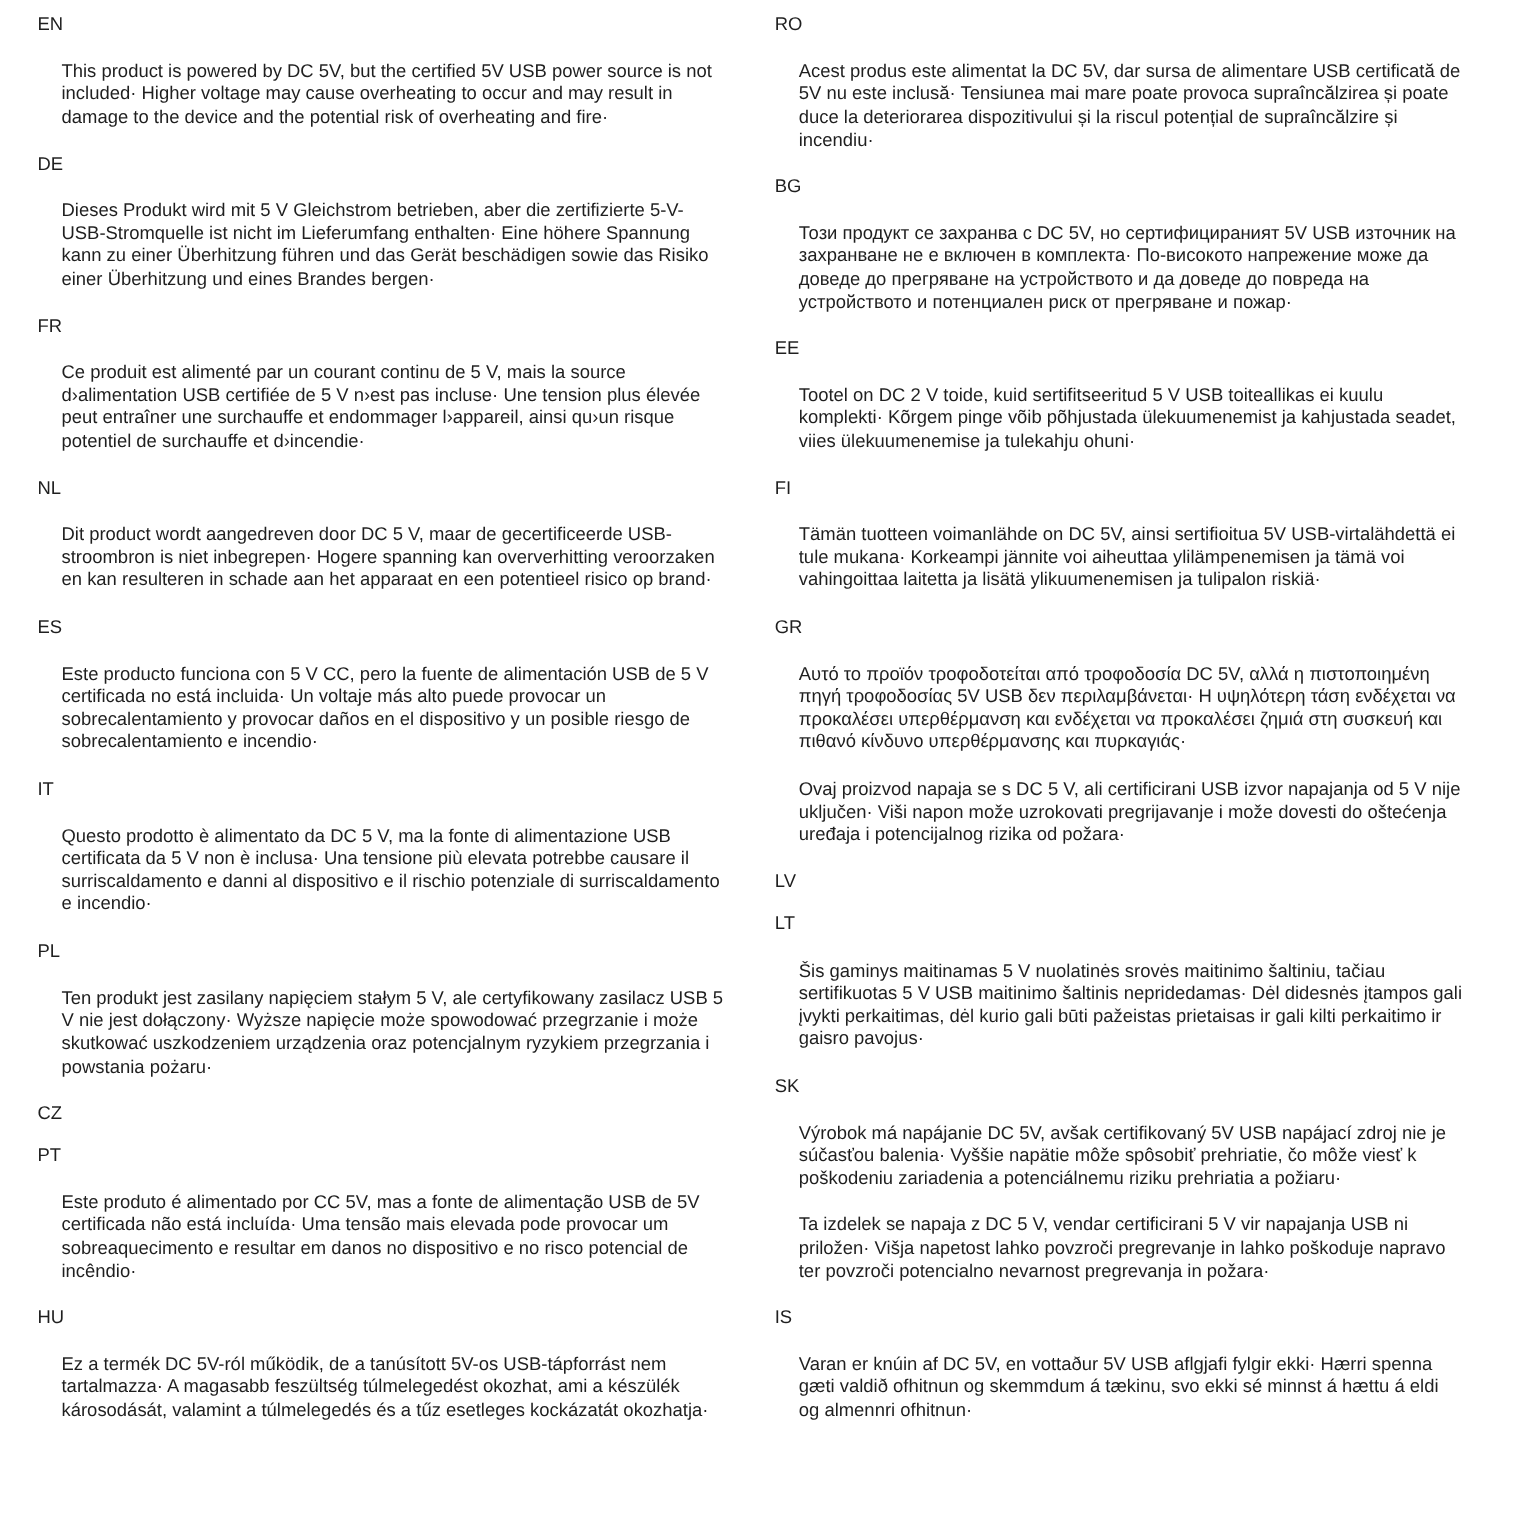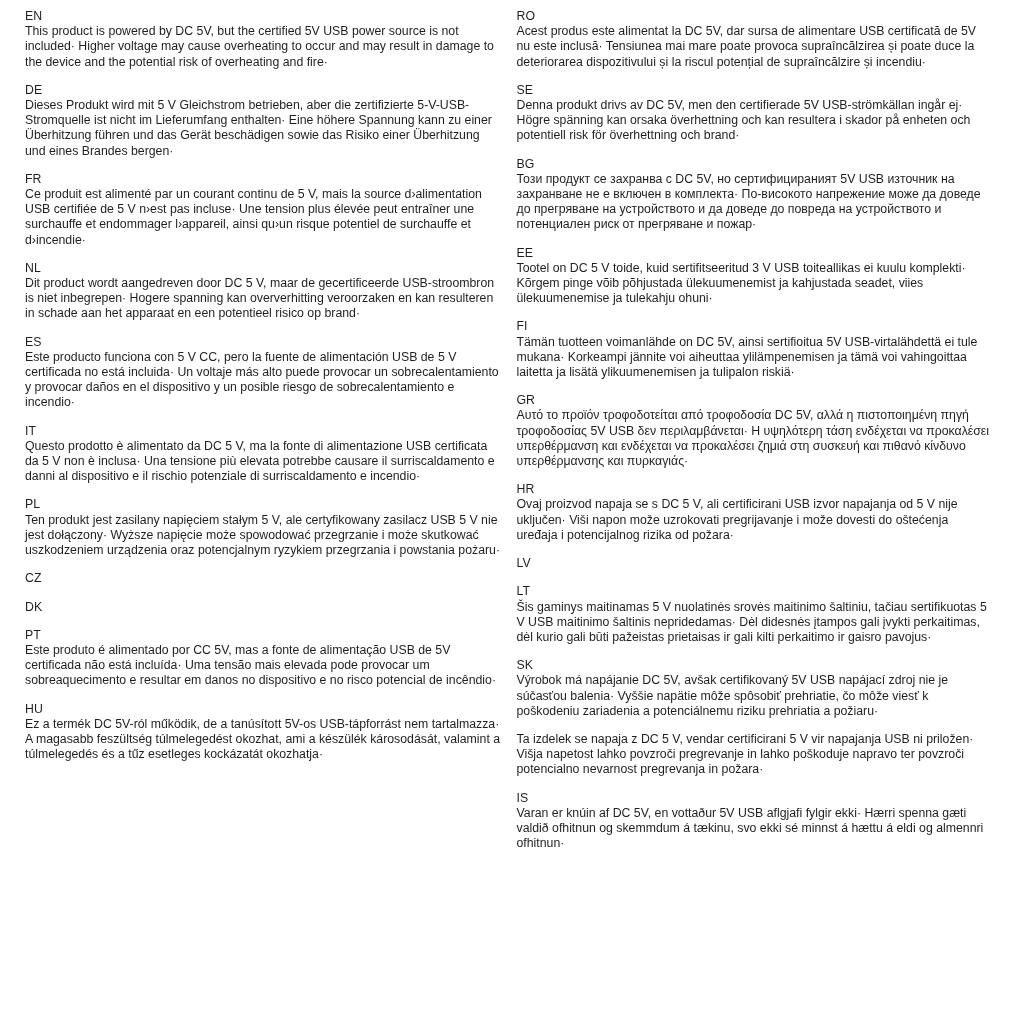--- a/index.html
+++ b/index.html
@@ -34,21 +34,21 @@
     min-width: 0;
   }
   .lang-block {
     margin: 0 0 13px 0;
   }
   .lang-code {
     margin: 0;
     font-weight: normal;
   }
   .lang-text {
-    margin: 0;
+    margin: 16px;
   }
 </style>
 </head>
 <body>
 
 <main class="page">
 
   <div class="col">
     <section class="lang-block">
       <div class="lang-code">EN</div>
@@ -75,59 +75,53 @@
       <p class="lang-text">Questo prodotto è alimentato da DC 5 V, ma la fonte di alimentazione USB certificata da 5 V non è inclusa· Una tensione più elevata potrebbe causare il surriscaldamento e danni al dispositivo e il rischio potenziale di surriscaldamento e incendio·</p>
     </section>
     <section class="lang-block">
       <div class="lang-code">PL</div>
       <p class="lang-text">Ten produkt jest zasilany napięciem stałym 5 V, ale certyfikowany zasilacz USB 5 V nie jest dołączony· Wyższe napięcie może spowodować przegrzanie i może skutkować uszkodzeniem urządzenia oraz potencjalnym ryzykiem przegrzania i powstania pożaru·</p>
     </section>
     <section class="lang-block">
       <div class="lang-code">CZ</div>
     </section>
     <section class="lang-block">
-      <div class="lang-code">DK</div>
     </section>
     <section class="lang-block">
       <div class="lang-code">PT</div>
       <p class="lang-text">Este produto é alimentado por CC 5V, mas a fonte de alimentação USB de 5V certificada não está incluída· Uma tensão mais elevada pode provocar um sobreaquecimento e resultar em danos no dispositivo e no risco potencial de incêndio·</p>
     </section>
     <section class="lang-block">
       <div class="lang-code">HU</div>
       <p class="lang-text">Ez a termék DC 5V-ról működik, de a tanúsított 5V-os USB-tápforrást nem tartalmazza· A magasabb feszültség túlmelegedést okozhat, ami a készülék károsodását, valamint a túlmelegedés és a tűz esetleges kockázatát okozhatja·</p>
     </section>
   </div>
 
   <div class="col">
     <section class="lang-block">
       <div class="lang-code">RO</div>
       <p class="lang-text">Acest produs este alimentat la DC 5V, dar sursa de alimentare USB certificată de 5V nu este inclusă· Tensiunea mai mare poate provoca supraîncălzirea și poate duce la deteriorarea dispozitivului și la riscul potențial de supraîncălzire și incendiu·</p>
     </section>
     <section class="lang-block">
-      <div class="lang-code">SE</div>
-      <p class="lang-text">Denna produkt drivs av DC 5V, men den certifierade 5V USB-strömkällan ingår ej· Högre spänning kan orsaka överhettning och kan resultera i skador på enheten och potentiell risk för överhettning och brand·</p>
-    </section>
-    <section class="lang-block">
       <div class="lang-code">BG</div>
       <p class="lang-text">Този продукт се захранва с DC 5V, но сертифицираният 5V USB източник на захранване не е включен в комплекта· По-високото напрежение може да доведе до прегряване на устройството и да доведе до повреда на устройството и потенциален риск от прегряване и пожар·</p>
     </section>
     <section class="lang-block">
       <div class="lang-code">EE</div>
-      <p class="lang-text">Tootel on DC 5 V toide, kuid sertifitseeritud 3 V USB toiteallikas ei kuulu komplekti· Kõrgem pinge võib põhjustada ülekuumenemist ja kahjustada seadet, viies ülekuumenemise ja tulekahju ohuni·</p>
+      <p class="lang-text">Tootel on DC 2 V toide, kuid sertifitseeritud 5 V USB toiteallikas ei kuulu komplekti· Kõrgem pinge võib põhjustada ülekuumenemist ja kahjustada seadet, viies ülekuumenemise ja tulekahju ohuni·</p>
     </section>
     <section class="lang-block">
       <div class="lang-code">FI</div>
       <p class="lang-text">Tämän tuotteen voimanlähde on DC 5V, ainsi sertifioitua 5V USB-virtalähdettä ei tule mukana· Korkeampi jännite voi aiheuttaa ylilämpenemisen ja tämä voi vahingoittaa laitetta ja lisätä ylikuumenemisen ja tulipalon riskiä·</p>
     </section>
     <section class="lang-block">
       <div class="lang-code">GR</div>
       <p class="lang-text">Αυτό το προϊόν τροφοδοτείται από τροφοδοσία DC 5V, αλλά η πιστοποιημένη πηγή τροφοδοσίας 5V USB δεν περιλαμβάνεται· Η υψηλότερη τάση ενδέχεται να προκαλέσει υπερθέρμανση και ενδέχεται να προκαλέσει ζημιά στη συσκευή και πιθανό κίνδυνο υπερθέρμανσης και πυρκαγιάς·</p>
     </section>
     <section class="lang-block">
-      <div class="lang-code">HR</div>
       <p class="lang-text">Ovaj proizvod napaja se s DC 5 V, ali certificirani USB izvor napajanja od 5 V nije uključen· Viši napon može uzrokovati pregrijavanje i može dovesti do oštećenja uređaja i potencijalnog rizika od požara·</p>
     </section>
     <section class="lang-block">
       <div class="lang-code">LV</div>
     </section>
     <section class="lang-block">
       <div class="lang-code">LT</div>
       <p class="lang-text">Šis gaminys maitinamas 5 V nuolatinės srovės maitinimo šaltiniu, tačiau sertifikuotas 5 V USB maitinimo šaltinis nepridedamas· Dėl didesnės įtampos gali įvykti perkaitimas, dėl kurio gali būti pažeistas prietaisas ir gali kilti perkaitimo ir gaisro pavojus·</p>
     </section>
     <section class="lang-block">

